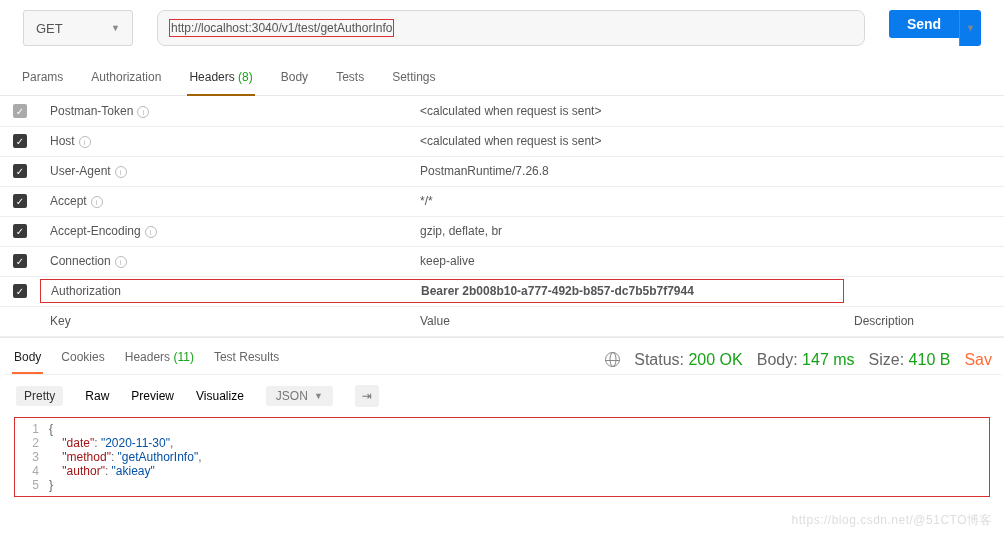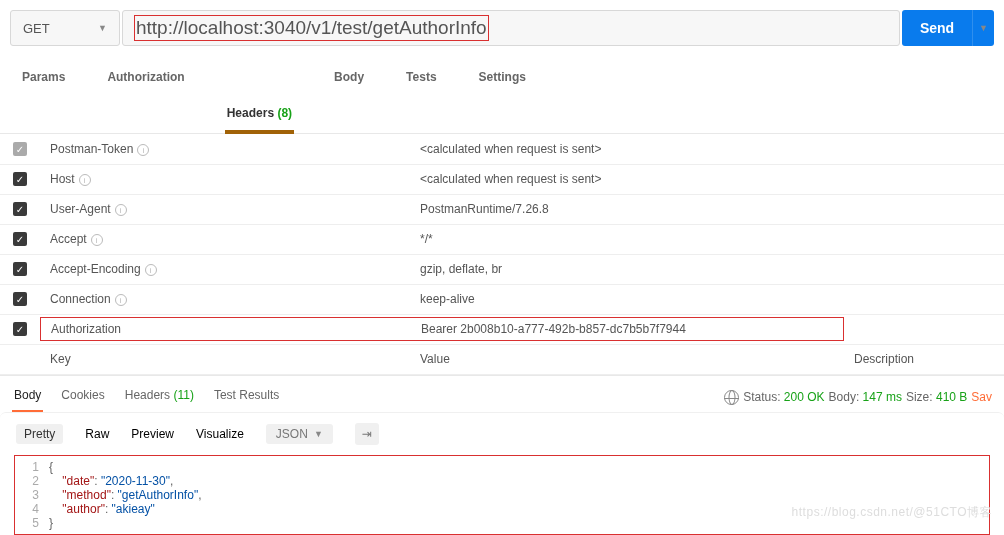--- a/index.html
+++ b/index.html
@@ -1,60 +1,60 @@
 <!DOCTYPE html>
 <html><head>
 <meta charset="utf-8">
 <style>
 * { box-sizing: border-box; margin: 0; padding: 0; font-family: -apple-system, BlinkMacSystemFont, "Segoe UI", Arial, sans-serif; }
 body { background: #fff; font-size: 12px; color: #666; width: 1004px; }
-.top-bar { display: flex; gap: 2px; padding: 10px 10px; align-items: center; }
+.top-bar { display: flex; gap: 24px; padding: 10px 23px; align-items: center; }
 .method-select { width: 110px; height: 36px; background: #f7f7f7; border: 1px solid #d8d8d8; border-radius: 3px; display: flex; align-items: center; justify-content: space-between; padding: 0 12px; color: #555; font-size: 13px; }
-.url-input { flex: 1; height: 36px; background: #f7f7f7; border: 1px solid #d8d8d8; border-radius: 3px; padding: 0 12px; color: #555; font-size: 19px; display: flex; align-items: center; }
+.url-input { flex: 1; height: 36px; background: #f7f7f7; border: 1px solid #d8d8d8; border-radius: 8px; padding: 0 12px; color: #555; font-size: 12px; display: flex; align-items: center; }
 .highlight-red { border: 1px solid #d93030; margin: -1px; padding: 1px; }
-.send-btn { width: 70px; height: 36px; background: #097bed; color: #fff; border: none; border-radius: 3px 0 0 3px; font-size: 14px; font-weight: 600; }
+.send-btn { width: 70px; height: 28px; background: #097bed; color: #fff; border: none; border-radius: 3px 0 0 3px; font-size: 14px; font-weight: 600; }
 .send-drop { width: 22px; height: 36px; background: #097bed; border: none; border-left: 1px solid #2f8fee; border-radius: 0 3px 3px 0; display: flex; align-items: center; justify-content: center; color: #fff; }
-.req-tabs { display: flex; gap: 38px; padding: 8px 20px 0; border-bottom: 1px solid #e8e8e8; font-weight: bold; }
+.req-tabs { display: flex; gap: 24px; padding: 8px 20px 0; border-bottom: 1px solid #e8e8e8; }
 .req-tab { padding: 6px 2px 10px; color: #666; font-size: 12px; cursor: pointer; }
-.req-tab.active { color: #333; border-bottom: 4px solid #a16207; margin-bottom: -1px; margin-top: 36px; }
+.req-tab.active { color: #333; border-bottom: 2px solid #a16207; margin-bottom: -1px; }
 .green { color: #18a218; }
 .hdr-table { width: 100%; border-collapse: collapse; }
 .hdr-table tr { border-bottom: 1px solid #eee; height: 30px; }
 .hdr-table td { padding: 4px 10px; color: #555; font-size: 12px; vertical-align: middle; }
 .cb-cell { width: 40px; text-align: center; }
 .key-cell { width: 370px; margin-top: 20px; }
 .desc-cell { width: 160px; color: #aaa; }
 .checkbox { width: 14px; height: 14px; border-radius: 2px; display: inline-flex; align-items: center; justify-content: center; color: #fff; font-size: 10px; }
 .checkbox.dark { background: #3a3a3a; }
 .checkbox.gray { background: #aaa; }
 .info-ic { display: inline-block; width: 12px; height: 12px; border: 1px solid #bbb; border-radius: 50%; font-size: 8px; color: #bbb; text-align: center; line-height: 11px; margin-left: 4px; }
 .placeholder { color: #aaa; }
 .auth-row-box { border: 1px solid #d93030; margin-left: 40px; }
 .response-head { display: flex; justify-content: space-between; align-items: center; border-top: 1px solid #e8e8e8; padding: 8px 12px 0; }
 .res-tabs { display: flex; gap: 16px; }
 .res-tab { padding: 4px 2px 8px; color: #666; font-size: 12px; }
 .res-tab.active { color: #222; border-bottom: 2px solid #ff6c37; }
-.res-meta { display: flex; gap: 4px; font-size: 12px; color: #666; }
+.res-meta { display: flex; gap: 14px; align-items: center; font-size: 16px; color: #666; }
 .globe-ic { width: 15px; height: 15px; border: 1.3px solid #888; border-radius: 50%; position: relative; }
 .globe-ic::before { content: ""; position: absolute; left: 50%; top: -1px; bottom: -1px; width: 5px; transform: translateX(-50%); border: 1.3px solid #888; border-radius: 50%; }
 .globe-ic::after { content: ""; position: absolute; left: -1px; right: -1px; top: 50%; height: 0; border-top: 1.3px solid #888; }
 .view-bar { display: flex; gap: 22px; padding: 10px 16px; align-items: center; font-size: 12px; border-top: 1px solid #f0f0f0; border-radius: 6px; }
 .vb-item { color: #000000; }
 .vb-item.active { color: #333; background: #f0f0f0; padding: 3px 8px; border-radius: 3px; }
 .json-badge { background: #f0f0f0; padding: 3px 10px; border-radius: 3px; color: #777; display: flex; gap: 6px; align-items: center; }
 .wrap-ic { background: #f0f0f0; padding: 4px 7px; border-radius: 3px; color: #777; }
 .code-box { border: 1px solid #d93030; margin: 0 14px 10px; padding: 4px 0; font-family: Consolas, Monaco, monospace; font-size: 12px; }
 .code-line { display: flex; }
 .gutter { width: 34px; text-align: right; padding-right: 10px; color: #aaa; user-select: none; }
 .code { white-space: pre; }
 .k { color: #a31515; }
 .v { color: #0451a5; }
 .chev { font-size: 9px; color: #888; }
 .save-link { color: #ff6c37; }
-.foot-water { position: absolute; right: 12px; color: #ddd; font-size: 12px; bottom: 14px; letter-spacing: .5px;}
+.foot-water { position: absolute; right: 12px; color: #ddd; font-size: 12px; bottom: 6px; letter-spacing: .5px;}
 .container { position: relative; width: 1004px; height: 535px; overflow: hidden; }
 </style>
 </head>
 <body>
 <div class="container">
 
 <div class="top-bar">
   <div class="method-select">
     <span>GET</span>
     <span class="chev">▼</span>
@@ -114,21 +114,21 @@
   <tr>
     <td class="cb-cell"><span class="checkbox dark">✓</span></td>
     <td class="key-cell"><span>Connection</span><span class="info-ic">i</span></td>
     <td><span>keep-alive</span></td>
   </tr>
   <tr>
     <td class="cb-cell"><span class="checkbox dark">✓</span></td>
     <td colspan="2" style="padding:0;">
       <div class="auth-row-box" style="display:flex; margin-left:0;">
         <div style="width:370px; padding:4px 10px;"><span>Authorization</span></div>
-        <div style="flex:1; padding:4px 10px;"><span>Bearer 2b008b10-a777-492b-b857-dc7b5b7f7944</span></div>
+        <div style="flex:1; padding:4px 10px;font-weight:bold;"><span>Bearer 2b008b10-a777-492b-b857-dc7b5b7f7944</span></div>
       </div>
     </td>
   </tr>
   <tr>
     <td class="cb-cell"></td>
     <td class="key-cell placeholder">Key</td>
     <td class="placeholder">Value</td>
     <td class="desc-cell placeholder">Description</td>
   </tr>
 </tbody>

